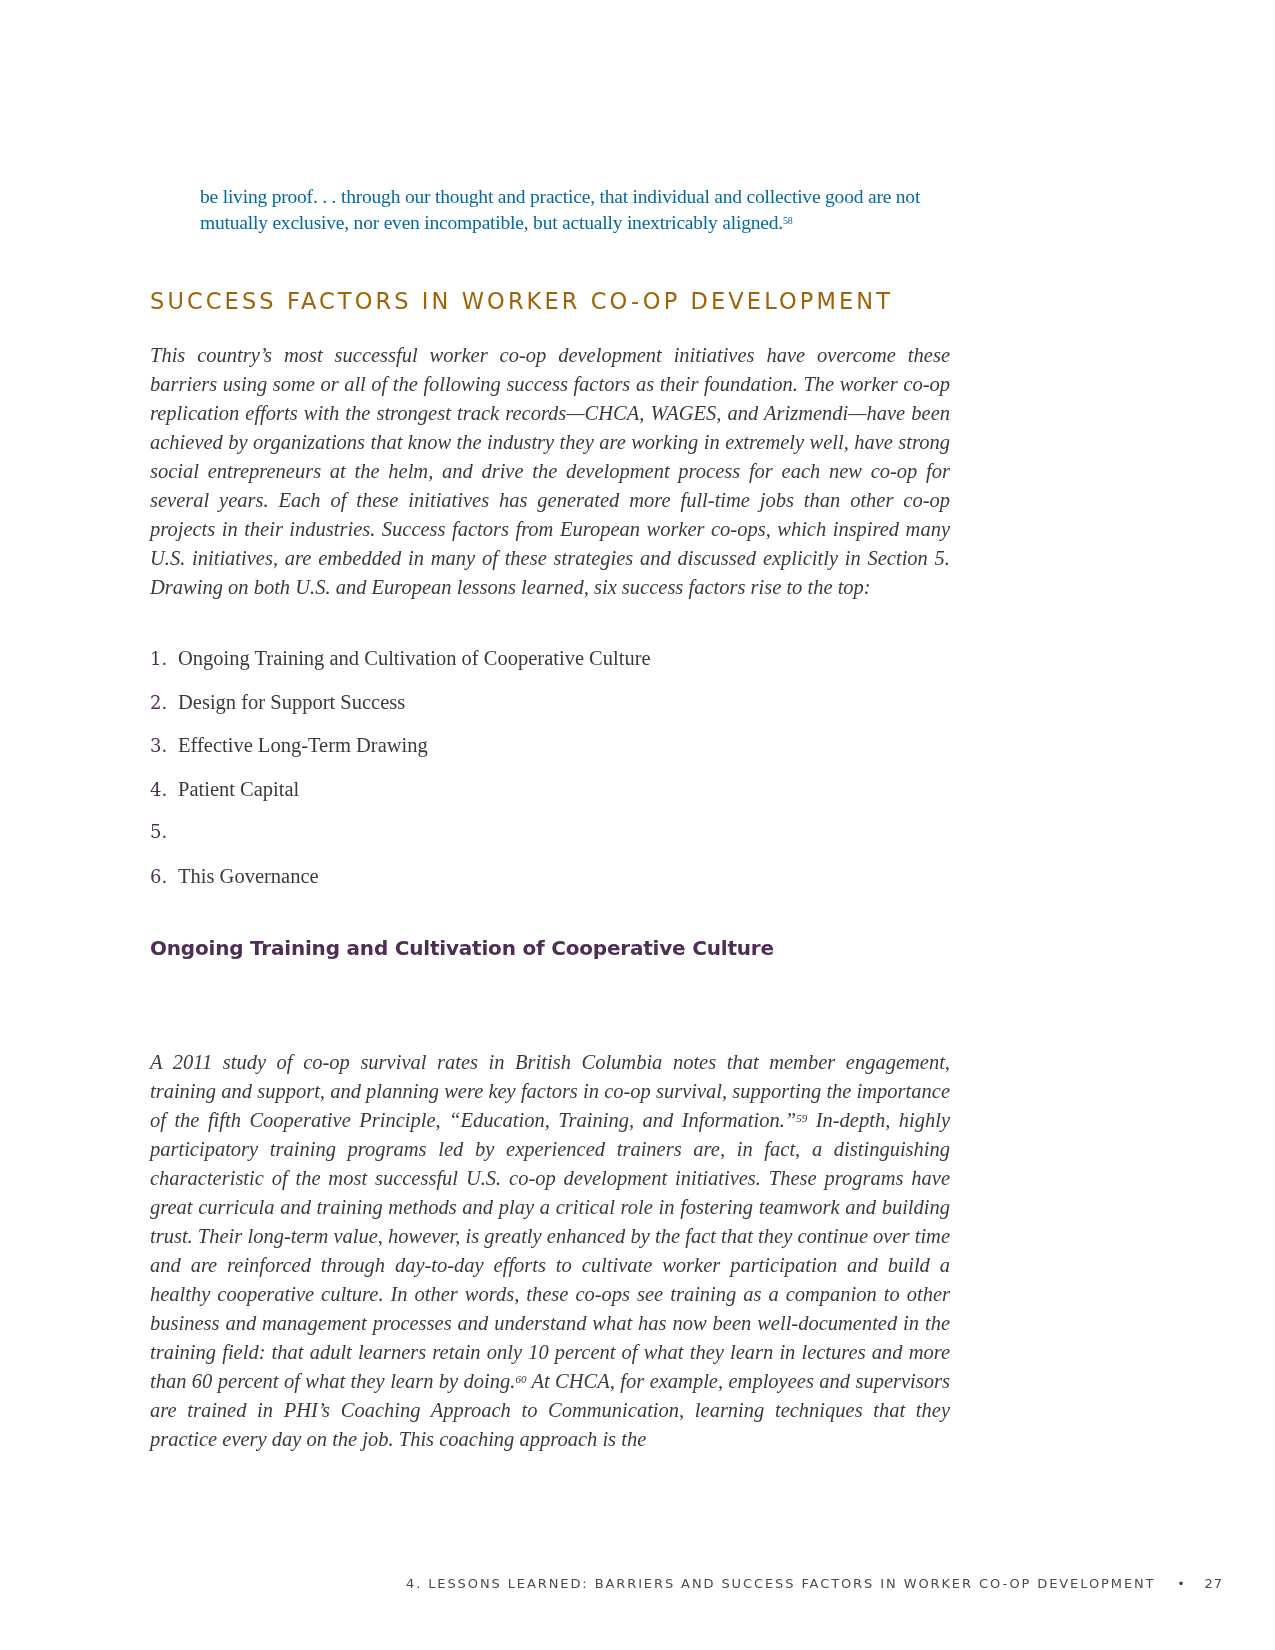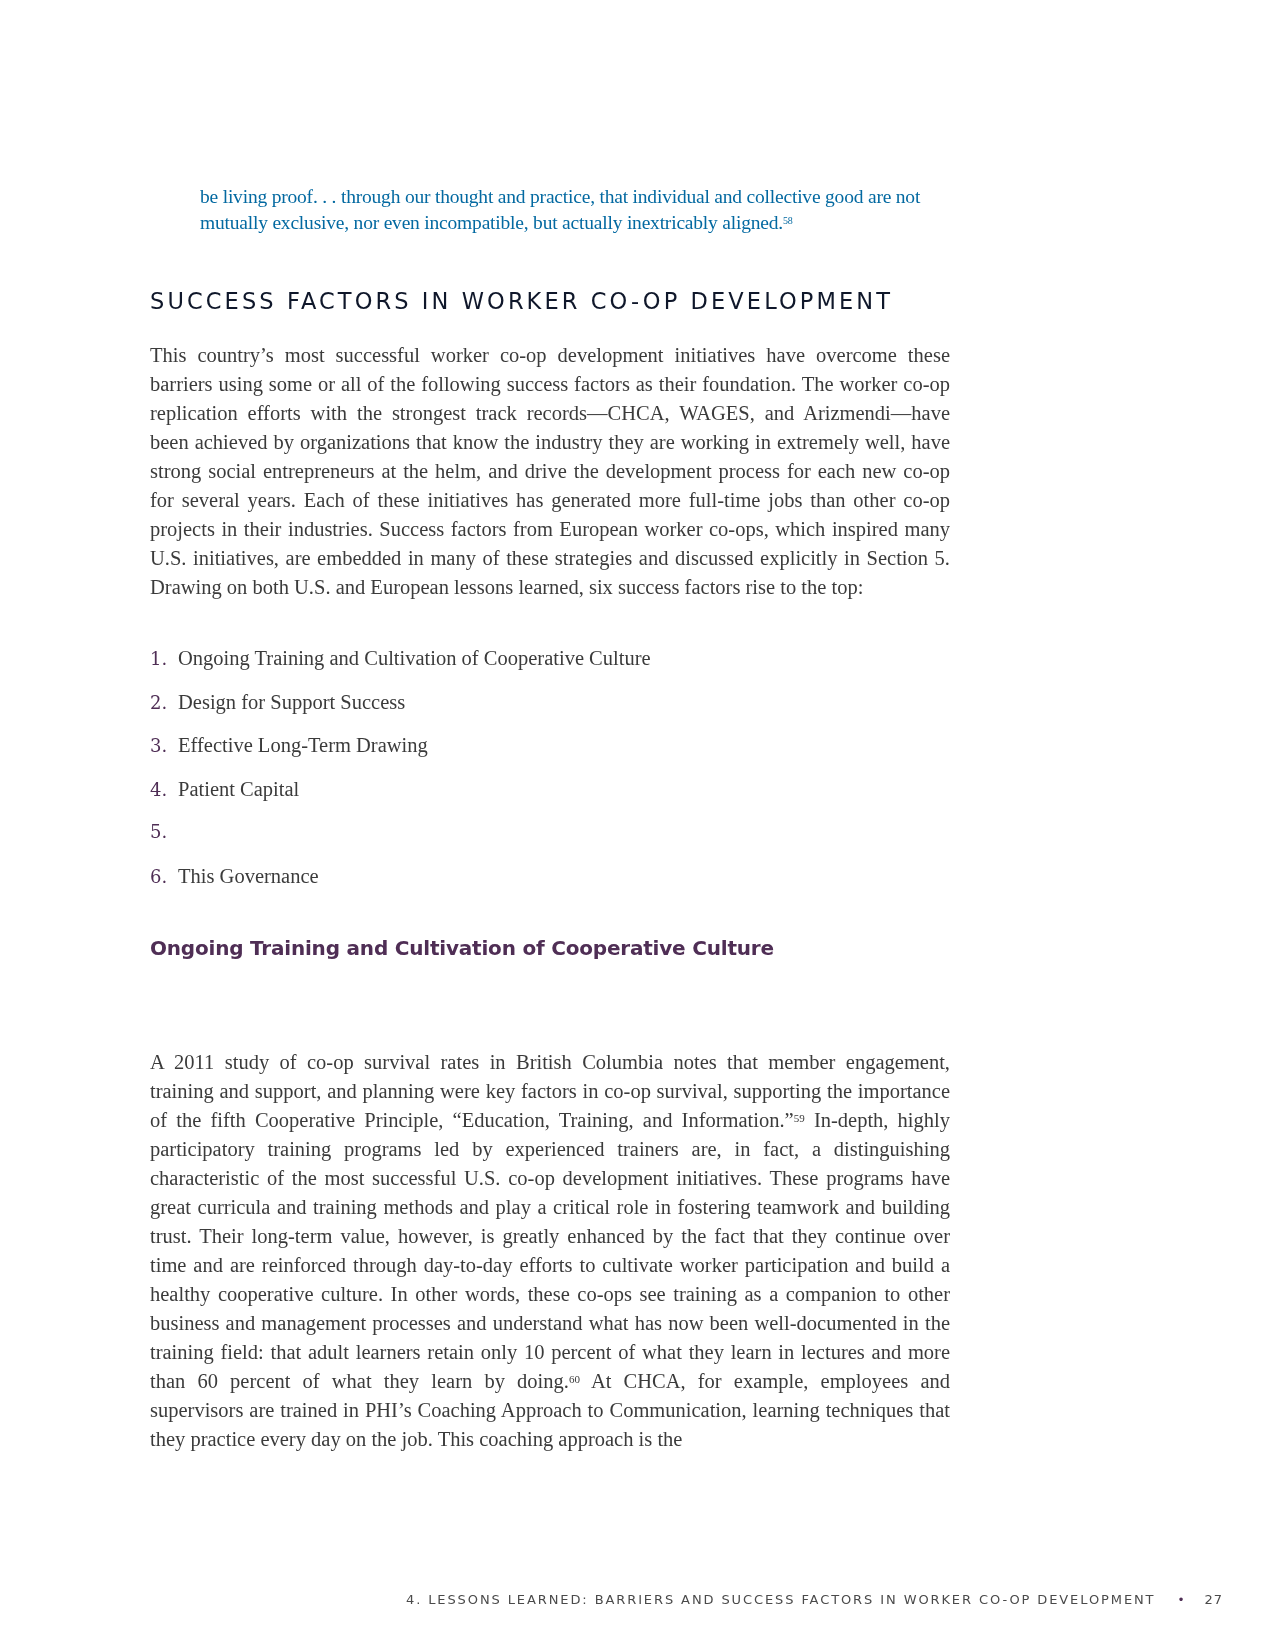--- a/index.html
+++ b/index.html
@@ -7,42 +7,42 @@
          font-family: "DejaVu Serif", serif; color: #3a3a3a; }
   .page { position: absolute; inset: 0; }
 
   .quote { position: absolute; left: 180px; top: 164px; width: 760px;
            font-family: "Liberation Serif", serif; font-size: 19.5px; line-height: 26px;
            color: #0369a1; letter-spacing: -0.2px; margin-left: 20px; }
   .quote sup { font-size: 10px; vertical-align: top; position: relative; top: -2px; }
 
   .h1 { position: absolute; left: 150px; top: 288px; margin: 0;
         font-family: "DejaVu Sans", sans-serif; font-weight: normal; font-size: 22.5px;
-        letter-spacing: 3.1px; color: #0f172a; text-transform: uppercase; }
+        letter-spacing: 3.1px; color: #a16207; text-transform: uppercase; }
 
   .para { position: absolute; left: 150px; width: 800px; margin: 0;
           font-family: "Liberation Serif", serif; font-size: 20.5px; line-height: 29px;
-          color: #3b3b3b; text-align: justify; hyphens: manual; }
+          color: #3b3b3b; text-align: justify; hyphens: manual; font-style: italic; }
   .para sup { font-size: 11px; vertical-align: top; position: relative; top: -2px; }
   #intro-para { top: 341px; }
   #body-para { top: 1048px; }
 
   .factors { position: absolute; left: 150px; top: 647px; margin: 0; padding: 0; list-style: none; }
   .factors li { height: 43.6px; display: flex; align-items: baseline;
                 font-family: "Liberation Serif", serif; font-size: 20.5px; color: #3b3b3b; }
   .factors .num { display: inline-block; width: 28px; color: #4f2e55;
                   font-family: "DejaVu Serif", serif; font-size: 18px; }
 
   .h2 { position: absolute; left: 150px; top: 936px; margin: 0;
         font-family: "DejaVu Sans", sans-serif; font-weight: bold; font-size: 20px;
         color: #4f2e55; letter-spacing: -0.2px; }
 
   .footer { position: absolute; right: 52px; top: 1576px; display: flex; align-items: center;
             font-family: "DejaVu Sans", sans-serif; font-size: 13px; letter-spacing: 1.9px;
-            color: #4a4a4a; text-transform: uppercase; margin-top: 16px; }
+            color: #4a4a4a; text-transform: uppercase; }
   .footer .dot { margin: 0 18px 0 22px; font-size: 12px; color: #4f2e55; }
   .footer .pg { letter-spacing: 1px; }
 </style>
 </head>
 <body>
 
 <div class="page">
 
   <p class="quote"><span>be living proof. . .  through our thought and practice, that individual and collective good are not mutually exclusive, nor even incompatible, but actually inextricably aligned.</span><sup>58</sup></p>
 

